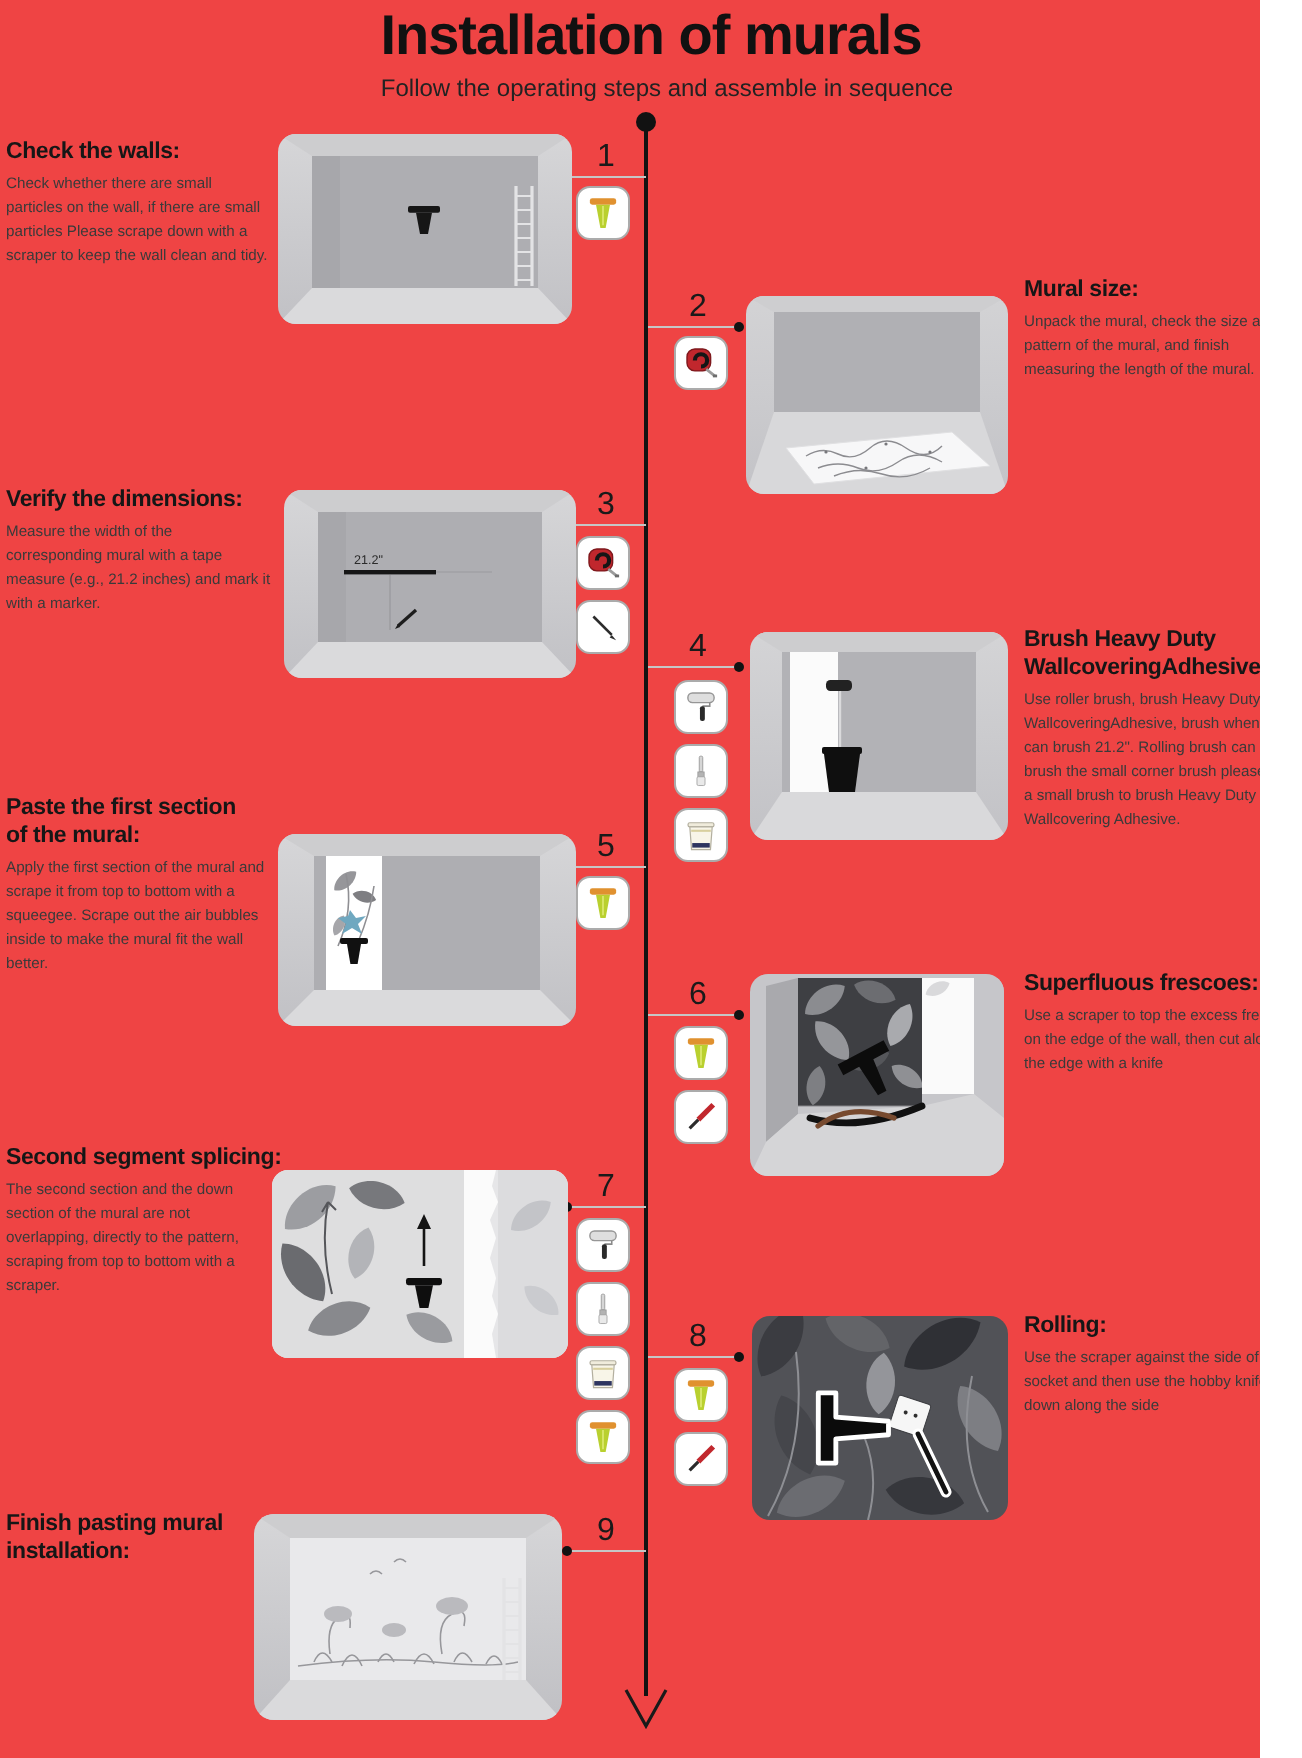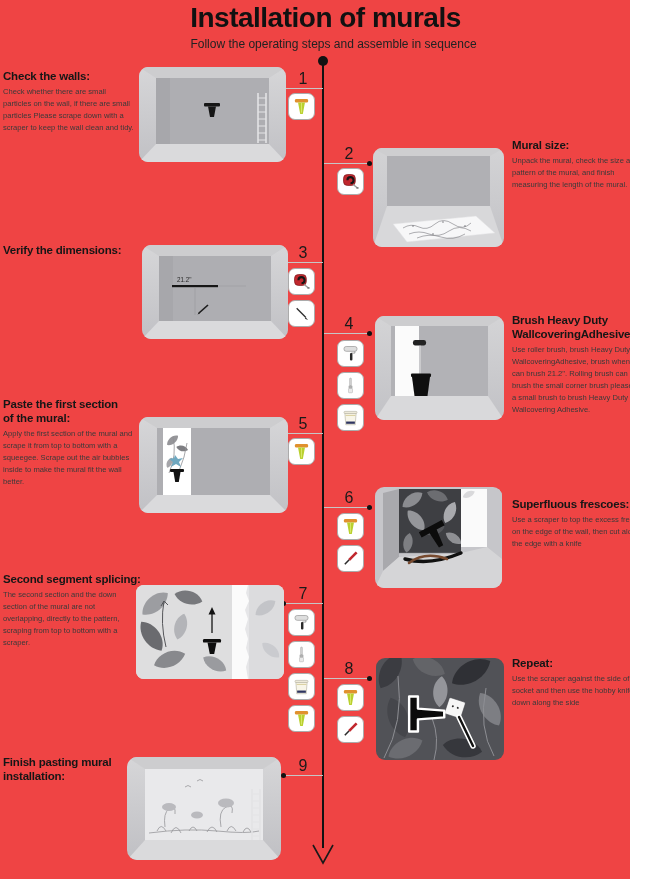--- a/index.html
+++ b/index.html
@@ -226,41 +226,42 @@
   <div class="stext" style="left:3px;top:70px;width:133px">
     <h2>Check the walls:</h2>
     <p>Check whether there are small particles on the wall, if there are small particles Please scrape down with a scraper to keep the wall clean and tidy.</p>
   </div>
   <div class="stext" style="left:512px;top:139px;width:138px">
     <h2>Mural size:</h2>
     <p>Unpack the mural, check the size and pattern of the mural, and finish measuring the length of the mural.</p>
   </div>
   <div class="stext" style="left:3px;top:244px;width:133px">
     <h2>Verify the dimensions:</h2>
+    <p>Measure the width of the corresponding mural with a tape measure (e.g., 21.2 inches) and mark it with a marker.</p>
   </div>
   <div class="stext" style="left:512px;top:314px;width:139px">
     <h2>Brush Heavy Duty
 WallcoveringAdhesive:</h2>
     <p>Use roller brush, brush Heavy Duty WallcoveringAdhesive, brush when you can brush 21.2". Rolling brush can not brush the small corner brush please use a small brush to brush Heavy Duty Wallcovering Adhesive.</p>
   </div>
   <div class="stext" style="left:3px;top:398px;width:133px">
     <h2>Paste the first section
 of the mural:</h2>
     <p>Apply the first section of the mural and scrape it from top to bottom with a squeegee. Scrape out the air bubbles inside to make the mural fit the wall better.</p>
   </div>
-  <div class="stext" style="left:512px;top:498px;width:137px">
+  <div class="stext" style="left:512px;top:486px;width:137px">
     <h2>Superfluous frescoes:</h2>
     <p>Use a scraper to top the excess fresco on the edge of the wall, then cut along the edge with a knife</p>
   </div>
   <div class="stext" style="left:3px;top:573px;width:134px">
     <h2>Second segment splicing:</h2>
     <p>The second section and the down section of the mural are not overlapping, directly to the pattern, scraping from top to bottom with a scraper.</p>
   </div>
   <div class="stext" style="left:512px;top:657px;width:137px">
-    <h2>Repeat:</h2>
+    <h2>Rolling:</h2>
     <p>Use the scraper against the side of the socket and then use the hobby knife Cut down along the side</p>
   </div>
   <div class="stext" style="left:3px;top:756px;width:133px">
     <h2>Finish pasting mural
 installation:</h2>
   </div>
 
   <figure class="fig" style="left:139px;top:67px;width:147px;height:95px">
     <svg viewBox="0 0 147 95">
       <defs>

